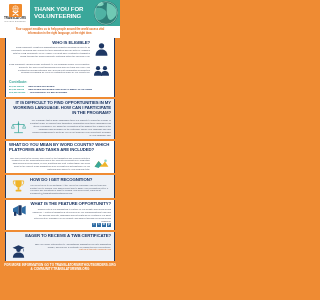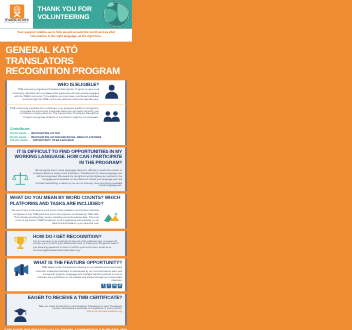--- a/index.html
+++ b/index.html
@@ -128,21 +128,20 @@
         <path d="M0 8 Q6 5 11 9 Q14 12 11 16 Q7 21 2 18 Z" fill="#4fb3a4"></path>
         <path d="M13 2 Q19 3 22 8 Q24 13 20 17 Q16 21 14 17 Q12 12 13 2 Z" fill="#6fc9b4"></path>
         <path d="M3 1 Q8 0 10 3 Q8 6 4 5 Z" fill="#7fd3bd"></path>
         <circle cx="12" cy="12" r="11.4" fill="none" stroke="#bfe6dd" stroke-width="0.5"></circle>
       </svg>
     </div>
   </div>
 
   <div class="tagline">Your support enables us to help people around the world access vital information in the right language, at the right time.</div>
 
-  <div class="title-band">GENERAL KATÓ TRANSLATORS RECOGNITION PROGRAM</div>
 
   <div class="body-frame">
 
     <div class="panel">
       <div class="sec rev">
         <div class="sec-icon">
           <svg width="15" height="15" viewBox="0 0 24 24">
             <circle cx="12" cy="6" r="4.2" fill="#1f3864"></circle>
             <path d="M2.5 22 C2.5 15 7 12 12 12 C17 12 21.5 15 21.5 22 Z" fill="#1f3864"></path>
           </svg>

